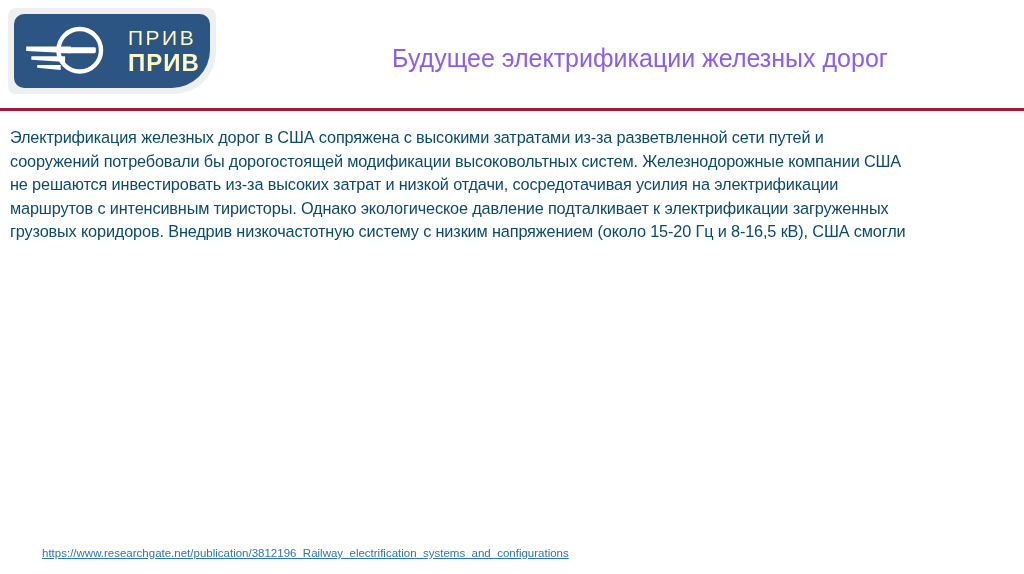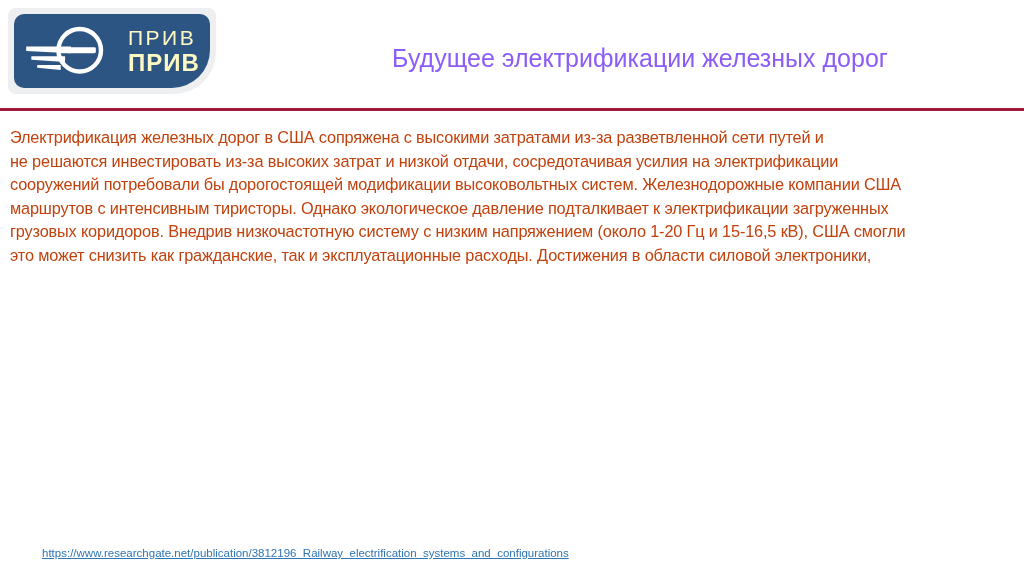--- a/index.html
+++ b/index.html
@@ -80,21 +80,21 @@
     width: 1024px;
     height: 3px;
   }
 
   
   .body-text {
     position: absolute;
     left: 10px;
     top: 126px;
     width: 1006px;
-    color: #c2410c;
+    color: #0c4a6e;
   }
   .body-text .line {
     font-size: 16.3px;
     letter-spacing: -0.15px;
     line-height: 23.5px;
     white-space: nowrap;
   }
 
   
   .source-link {
@@ -129,22 +129,21 @@
       </div>
     </div>
   </div>
 
   <h1 class="slide-title">Будущее электрификации железных дорог</h1>
 
   <div class="divider" style="background: rgb(158, 27, 60);"></div>
 
   <main class="body-text">
     <div class="line">Электрификация железных дорог в США сопряжена с высокими затратами из-за разветвленной сети путей и</div>
+    <div class="line">сооружений потребовали бы дорогостоящей модификации высоковольтных систем. Железнодорожные компании США</div>
     <div class="line">не решаются инвестировать из-за высоких затрат и низкой отдачи, сосредотачивая усилия на электрификации</div>
-    <div class="line">сооружений потребовали бы дорогостоящей модификации высоковольтных систем. Железнодорожные компании США</div>
     <div class="line">маршрутов с интенсивным тиристоры. Однако экологическое давление подталкивает к электрификации загруженных</div>
-    <div class="line">грузовых коридоров. Внедрив низкочастотную систему с низким напряжением (около 1-20 Гц и 15-16,5 кВ), США смогли</div>
-    <div class="line">это может снизить как гражданские, так и эксплуатационные расходы. Достижения в области силовой электроники,</div>
+    <div class="line">грузовых коридоров. Внедрив низкочастотную систему с низким напряжением (около 15-20 Гц и 8-16,5 кВ), США смогли</div>
   </main>
 
   <a class="source-link" style="color: rgb(46, 117, 182); padding-left: 20px;">https://www.researchgate.net/publication/3812196_Railway_electrification_systems_and_configurations</a>
 
 </div>
 
 </body></html>

